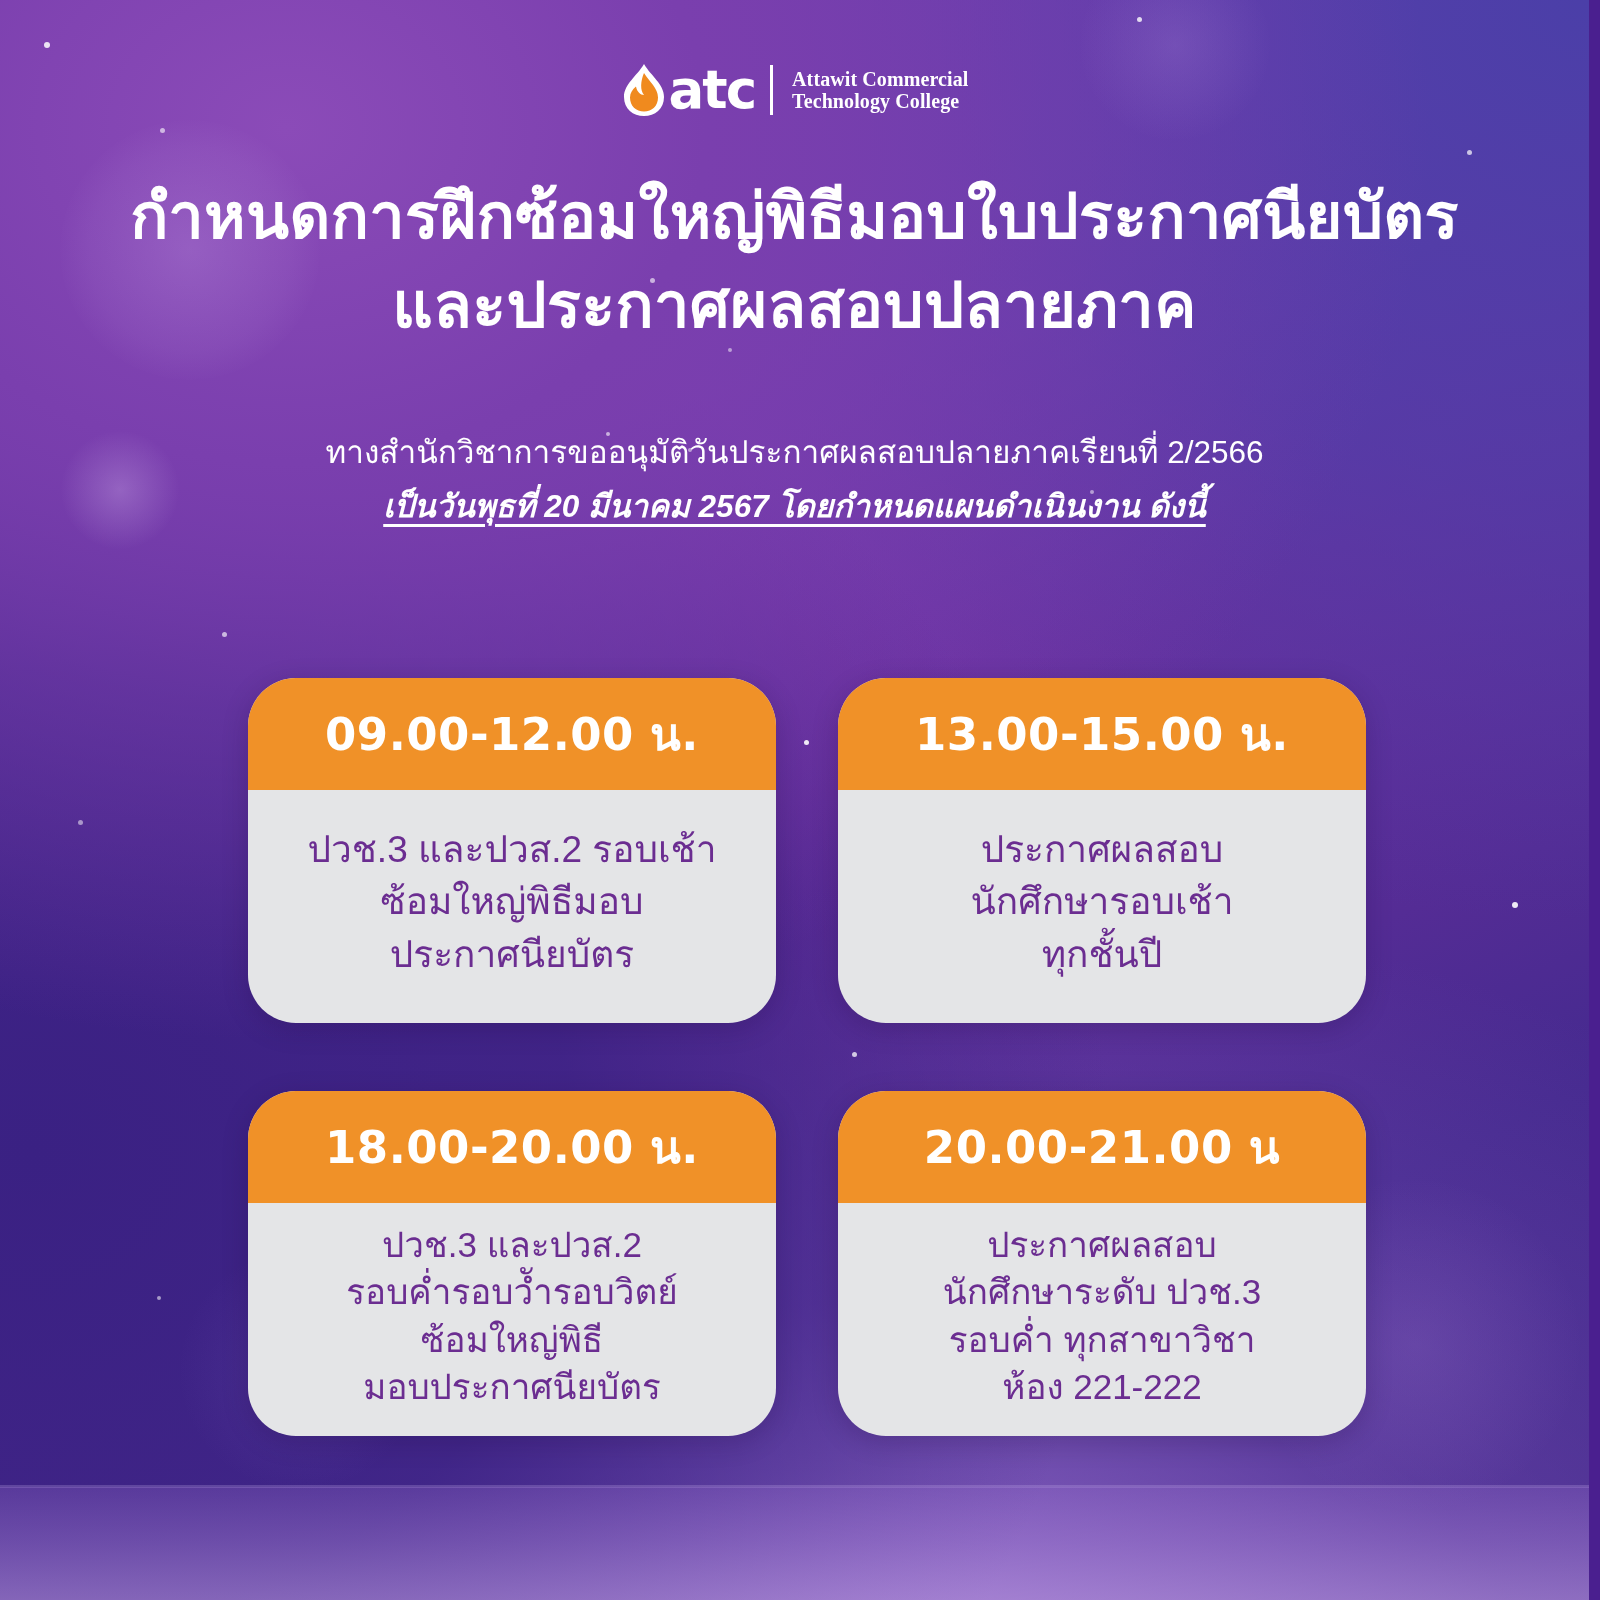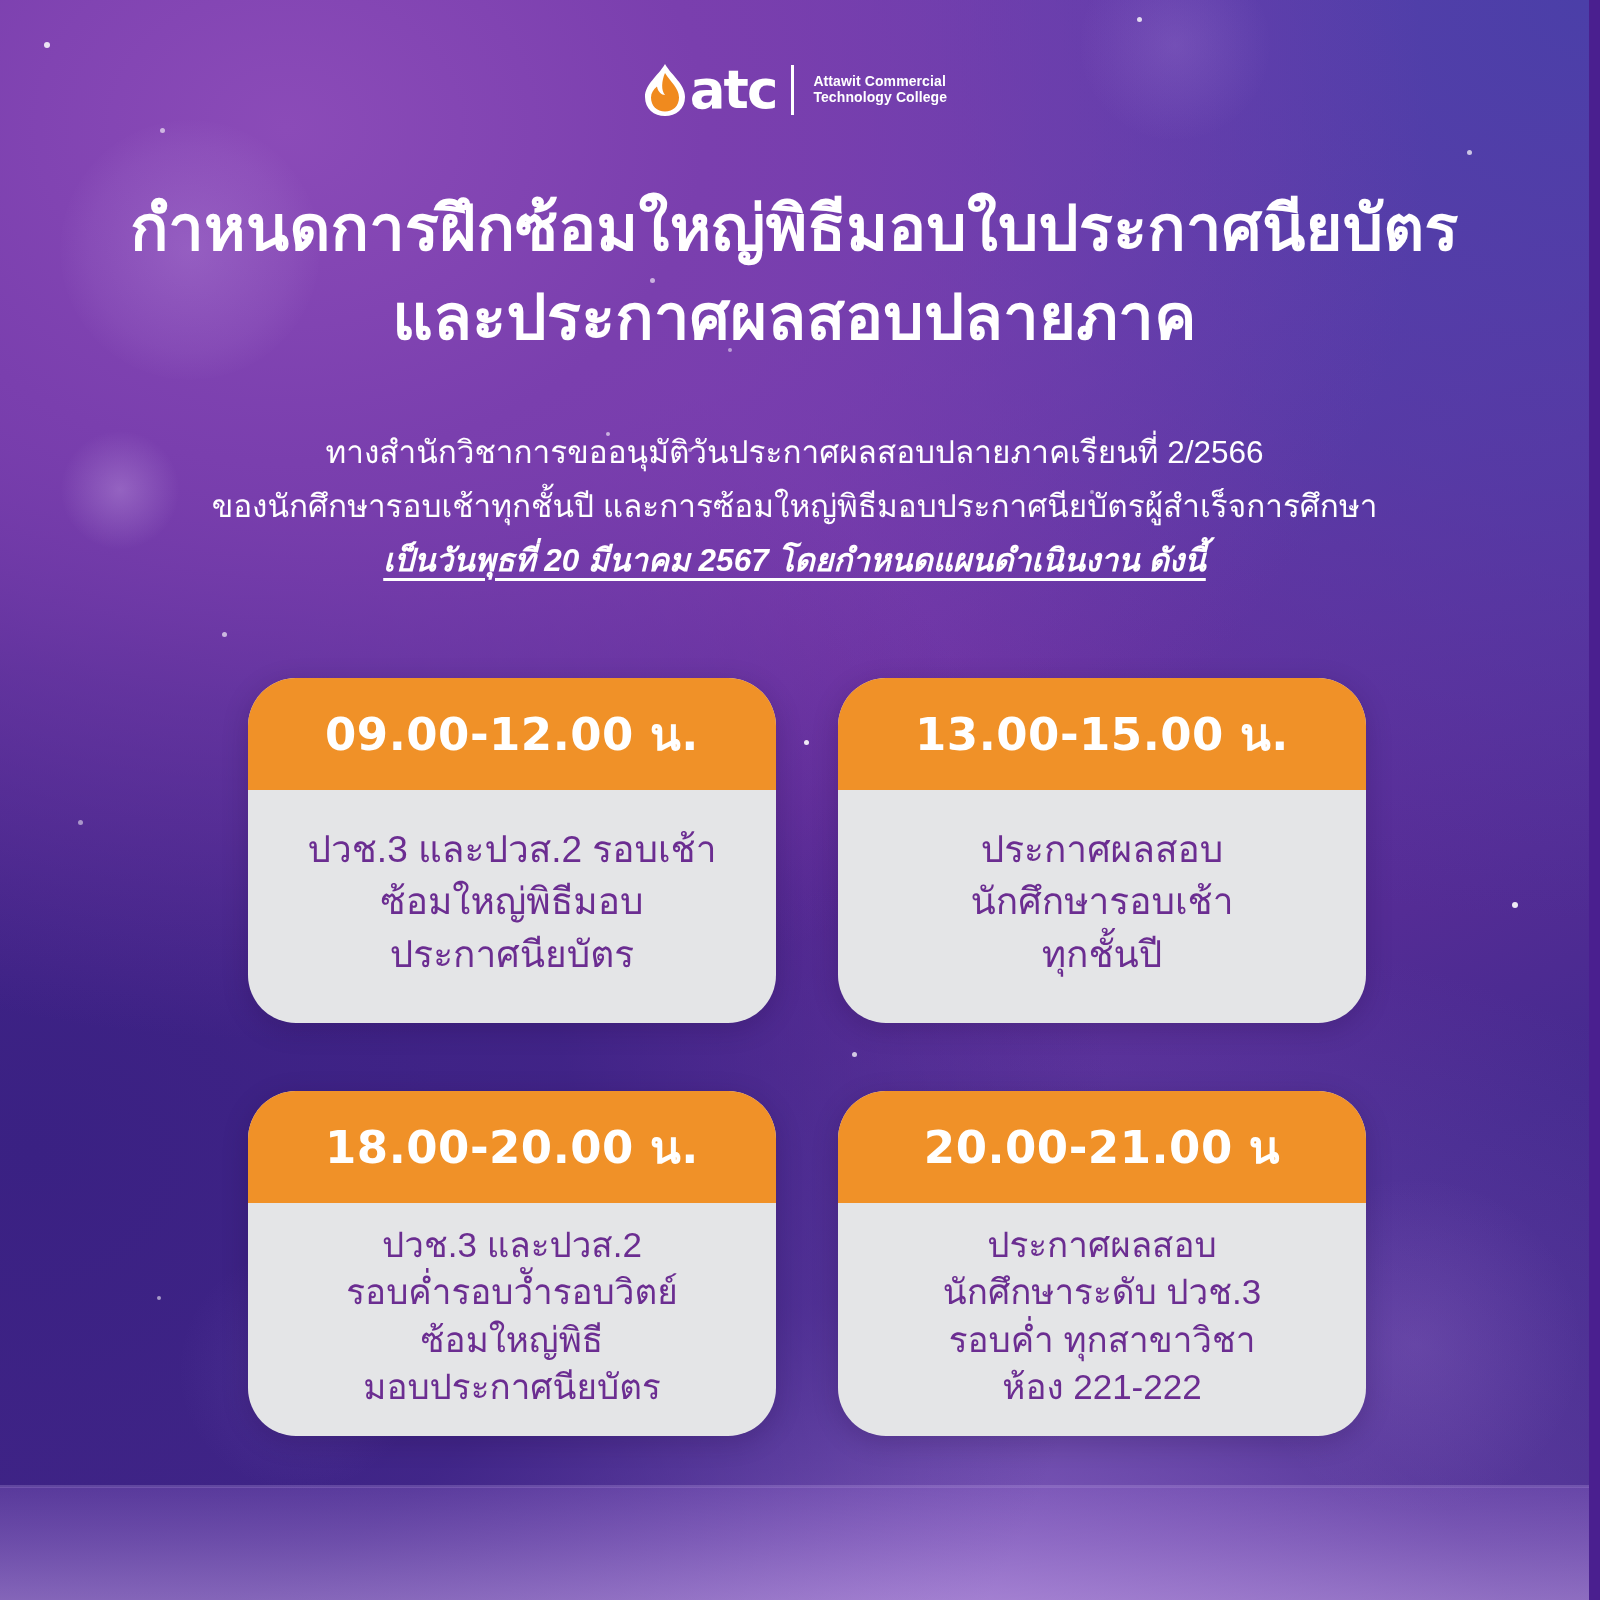--- a/index.html
+++ b/index.html
@@ -72,27 +72,27 @@
     gap:9px;
   }
   #logo-mark { display:flex; align-items:center; gap:2px; }
   #flame-icon { display:block; }
   #logo-atc {
     color:#fff; font-weight:bold; font-size:53px; line-height:.92;
     letter-spacing:-2px; font-family:"DejaVu Sans", sans-serif;
   }
   #logo-divider { width:3px; height:50px; background:#fff; margin:0 10px 0 6px; }
   #logo-text {
-    color:#fff; font-weight:bold; font-size:14px; line-height:1.12;
-    letter-spacing:.1px; font-family:Liberation Sans, sans-serif;
+    color:#fff; font-weight:bold; font-size:20px; line-height:1.12;
+    letter-spacing:.1px; font-family:Liberation Serif, serif;
   }
 
   
   #title {
-    position:absolute; left:0; right:0; top:184px;
+    position:absolute; left:0; right:0; top:172px;
     text-align:center; color:#fff; font-weight:bold;
     font-size:63px; line-height:1.42; letter-spacing:.4px;
     padding:0 60px;
   }
   #subtitle {
     position:absolute; left:0; right:0; top:425px;
     text-align:center; color:#fff;
     font-size:31.5px; line-height:1.72; padding:0 98px;
   }
   #subtitle .em {
@@ -184,21 +184,20 @@
     </div>
   </div>
 
   <div id="title">
     <div>กำหนดการฝึกซ้อมใหญ่พิธีมอบใบประกาศนียบัตร</div>
     <div>และประกาศผลสอบปลายภาค</div>
   </div>
 
   <div id="subtitle">
     <div>ทางสำนักวิชาการขออนุมัติวันประกาศผลสอบปลายภาคเรียนที่ 2/2566</div>
-    <div>ของนักศึกษารอบเช้าทุกชั้นปี และการซ้อมใหญ่พิธีมอบประกาศนียบัตรผู้สำเร็จการศึกษา</div>
     <div>
       <span class="em">เป็นวันพุธที่ 20 มีนาคม 2567 โดยกำหนดแผนดำเนินงาน ดังนี้</span>
     </div>
   </div>
 
   <div id="cards">
 
     <div class="card">
       <div class="card-time">09.00-12.00 น.</div>
       <div class="card-body">

